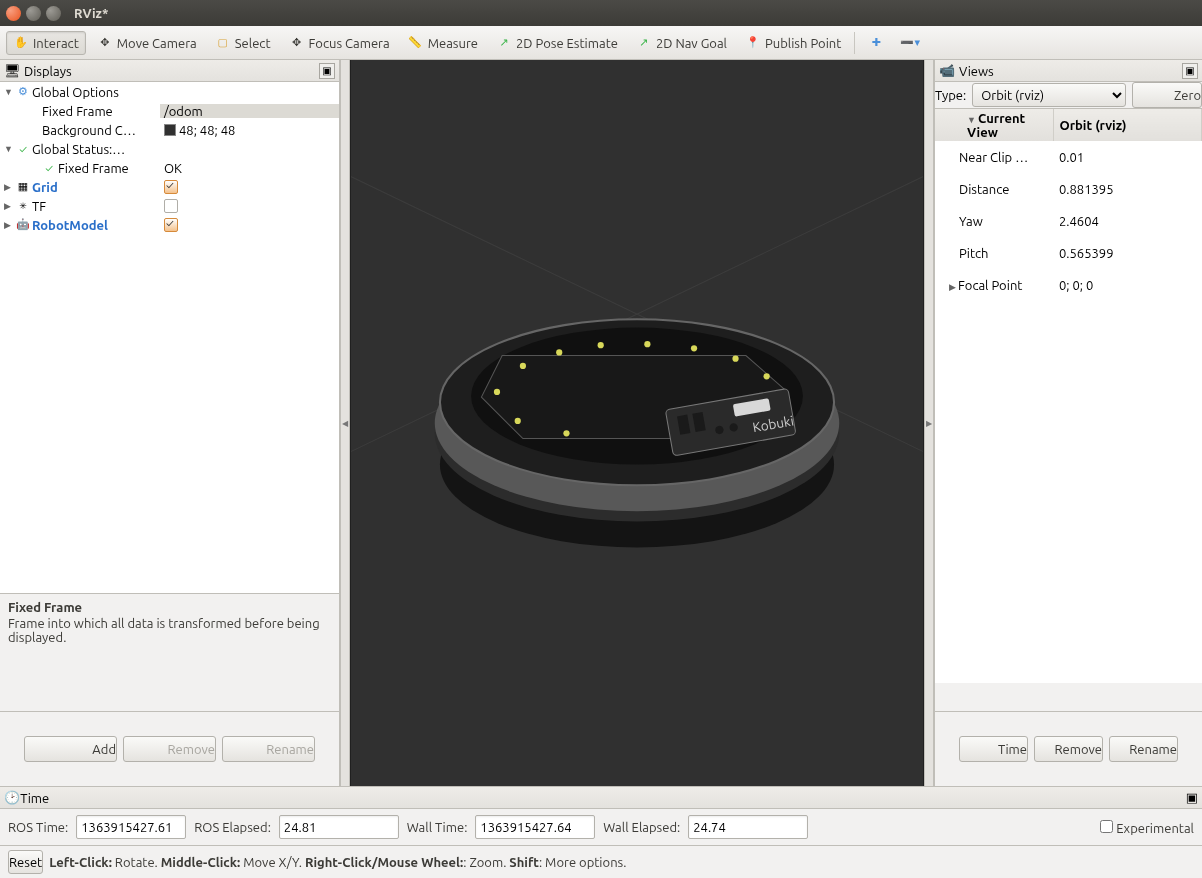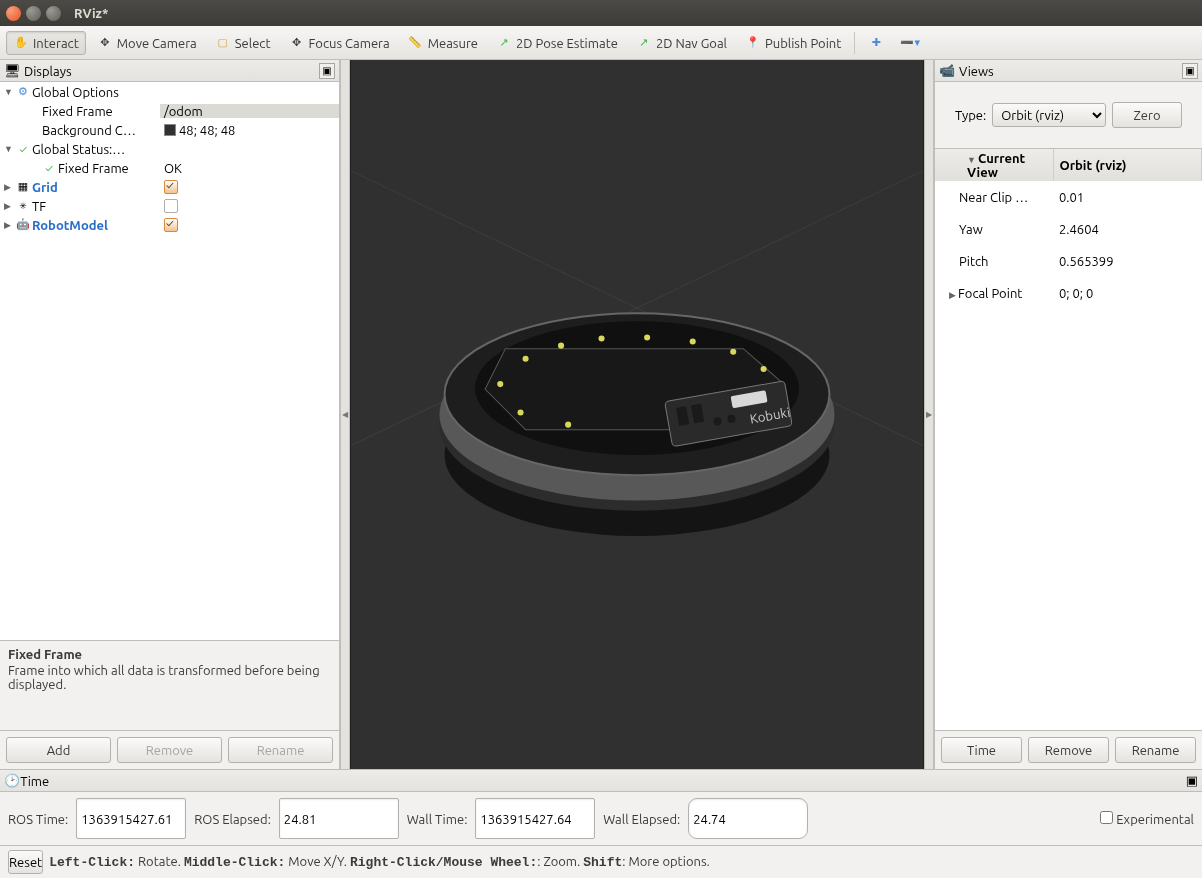--- a/index.html
+++ b/index.html
@@ -37,48 +37,48 @@
 .check-on { width: 14px; height: 14px; background: linear-gradient(#fff,#f4c28d); border: 1px solid #d68a3a; border-radius: 2px; position: relative; }
 .check-on::after { content: "✓"; position: absolute; top: -2px; left: 1px; font-size: 11px; color: #333; }
 .check-off { width: 14px; height: 14px; background: #fff; border: 1px solid #b0aea8; border-radius: 2px; }
 .colorchip { width: 12px; height: 12px; background: #303030; border: 1px solid #888; }
 .bluelink { color: #2a6fc9; }
 .boldtxt { font-weight: bold; }
 
 .helpbox { border-top: 1px solid #c0beb8; padding: 6px 8px; height: 90px; font-size: 13px; color: #3c3b37; background: #f2f1f0; }
 .helpbox .htitle { font-weight: bold; margin-bottom: 2px; }
 
-.btn-row { display: flex; gap: 6px; padding: 6px; border-top: 1px solid #c0beb8; background: #f2f1f0; }
-.btn { flex: 1; height: 26px; background: linear-gradient(#fafaf8,#e5e3df); border: 1px solid #b3b1ab; border-radius: 3px; cursor: pointer; color: #3c3b37; }
+.btn-row { display: flex; gap: 6px; padding: 24px; border-top: 1px solid #c0beb8; background: #f2f1f0; margin-top: 28px; }
+.btn { flex: 1; height: 26px; background: linear-gradient(#fafaf8,#e5e3df); border: 1px solid #b3b1ab; border-radius: 3px; cursor: pointer; color: #3c3b37; text-align: right; }
 .btn:disabled { color: #a8a6a0; }
 
 .viewport { flex: 1; background: #303030; position: relative; border-left: 1px solid #202020; border-right: 1px solid #202020; }
 .viewport svg { width: 100%; height: 100%; }
 
 .handle { width: 10px; background: #e4e2de; display: flex; align-items: center; justify-content: center; border-left: 1px solid #c0beb8; border-right: 1px solid #c0beb8; cursor: pointer; font-size: 8px; color: #777; }
 
-.views-ctrl { display: flex; align-items: center; gap: 6px; padding: 20px; border-bottom: 1px solid #c0beb8; }
+.views-ctrl { display: flex; align-items: center; gap: 6px; padding: 0; border-bottom: 1px solid #c0beb8; }
 .views-ctrl select { flex: 1; height: 24px; background: linear-gradient(#fafaf8,#e5e3df); border: 1px solid #b3b1ab; border-radius: 3px; padding: 0 4px; }
 
 .views-tree { flex: 1; background: #fff; overflow: auto; }
 .views-tree table { width: 100%; border-collapse: collapse; }
 .views-tree th { background: linear-gradient(#eeece8,#e2e0dc); text-align: left; font-weight: bold; padding: 2px 6px; border-right: 1px solid #d0cec8; height: 18px; }
 .views-tree td { padding: 9px 6px; height: 18px; }
 .views-tree .col1 { width: 118px; padding-left: 32px; }
 
 .time-panel { border-top: 1px solid #c0beb8; }
 .time-title { background: linear-gradient(#eeece8,#e4e2de); border-bottom: 1px solid #c0beb8; height: 22px; display: flex; align-items: center; padding: 0 4px; }
 .time-row { display: flex; align-items: center; gap: 8px; padding: 6px 8px; border-bottom: 1px solid #c0beb8; }
 .time-row label { color: #3c3b37; }
-.time-row input[type=text] { height: 41px; border: 1px solid #b3b1ab; background: #fff; padding: 0 4px; border-radius: 2px; box-shadow: inset 0 1px 2px rgba(0,0,0,0.08); }
+.time-row input[type=text] { height: 24px; border: 1px solid #b3b1ab; background: #fff; padding: 0 4px; border-radius: 2px; box-shadow: inset 0 1px 2px rgba(0,0,0,0.08); }
 .time-row .spacer { flex: 1; }
 .status-row { display: flex; align-items: center; gap: 6px; padding: 4px 8px; }
 .status-row .reset { height: 24px; padding: 0 0; background: linear-gradient(#fafaf8,#e5e3df); border: 1px solid #b3b1ab; border-radius: 3px; cursor: pointer; }
 .status-row .hints { color: #3c3b37; }
-.status-row b { font-weight: bold; font-family: Liberation Mono, monospace; }
+.status-row b { font-weight: bold; }
 </style>
 </head>
 <body>
 
 <div class="titlebar">
   <span class="win-btn close"></span>
   <span class="win-btn min"></span>
   <span class="win-btn max"></span>
   <span class="title">RViz*</span>
 </div>
@@ -280,20 +280,24 @@
         <tbody>
             <tr>
               <th class="col1"><span style="font-size:9px;color:#666">▼ </span><span>Current View</span></th>
               <th>Orbit (rviz)</th>
             </tr>
         <tr>
               <td class="col1" style="padding-left:24px">Near Clip …</td>
               <td>0.01</td>
             </tr>
         <tr>
+              <td class="col1" style="padding-left:24px">Distance</td>
+              <td>0.881395</td>
+            </tr>
+        <tr>
               <td class="col1" style="padding-left:24px">Yaw</td>
               <td>2.4604</td>
             </tr>
         <tr>
               <td class="col1" style="padding-left:24px">Pitch</td>
               <td>0.565399</td>
             </tr>
         <tr>
               <td class="col1" style="padding-left:14px"><span style="font-size:9px;color:#666">▶ </span><span>Focal Point</span></td>
               <td>0; 0; 0</td>
@@ -316,21 +320,21 @@
     <span style="margin-left:auto" class="closebox">▣</span>
   </div>
   <div class="time-row">
     <label>ROS Time:</label>
     <input type="text" style="width: 110px;" value="1363915427.61">
     <label>ROS Elapsed:</label>
     <input type="text" style="width: 120px;" value="24.81">
     <label>Wall Time:</label>
     <input type="text" style="width: 120px;" value="1363915427.64">
     <label>Wall Elapsed:</label>
-    <input type="text" style="width: 120px; border-radius: 9px;" value="24.74">
+    <input type="text" style="width: 120px;" value="24.74">
     <span class="spacer"></span>
     <label><input type="checkbox" style=""> <span>Experimental</span></label>
   </div>
   <div class="status-row">
     <button class="reset">Reset</button>
     <span class="hints">
       <b>Left-Click:</b><span> Rotate. </span>
       <b>Middle-Click:</b><span> Move X/Y. </span>
       <b>Right-Click/Mouse Wheel:</b><span>: Zoom. </span>
       <b>Shift</b><span>: More options.</span>

